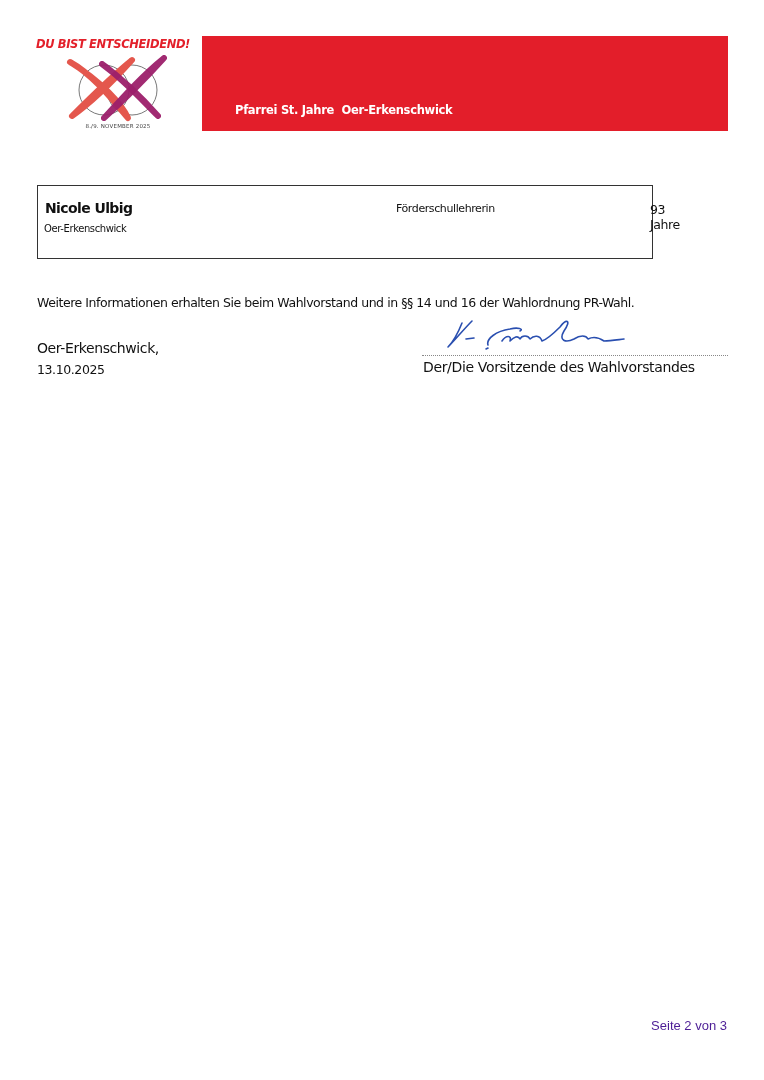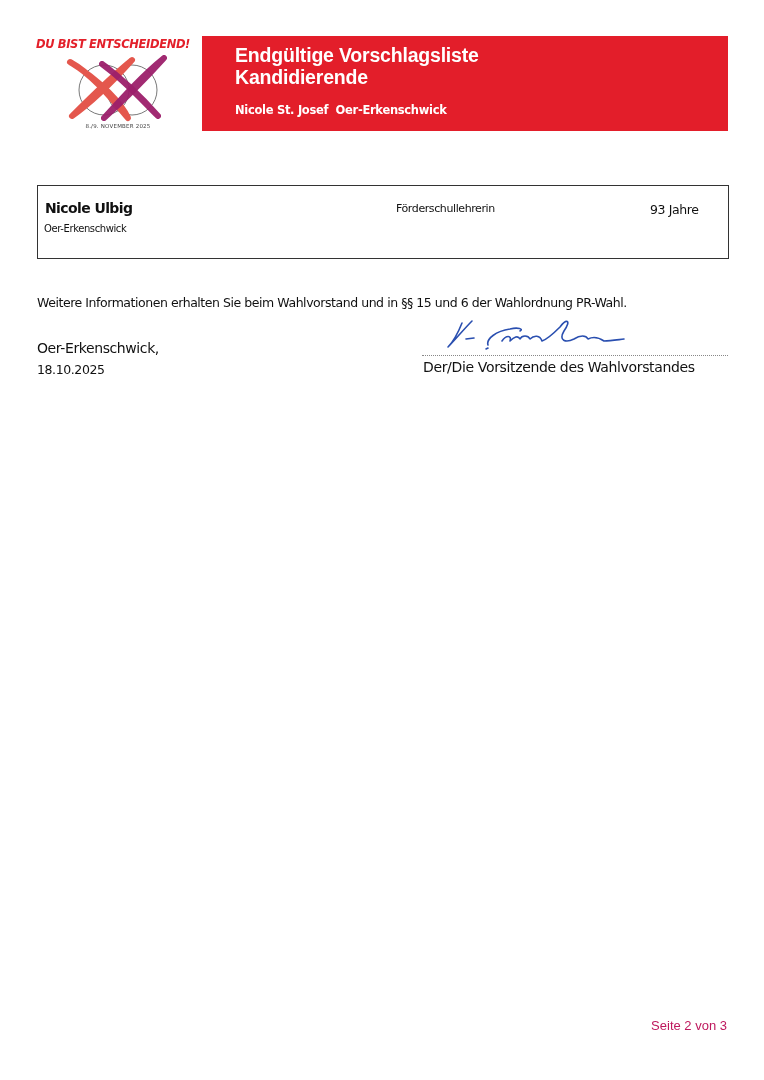--- a/index.html
+++ b/index.html
@@ -28,21 +28,21 @@
       font-family: "Liberation Sans", sans-serif; font-weight: bold; font-size: 19.5px; line-height: 22px;
       letter-spacing: -0.2px;
     }
     .banner-sub {
       position: absolute; left: 33px; top: 67px;
       font-family: "DejaVu Sans", sans-serif; font-weight: bold; font-size: 11.5px; letter-spacing: -0.3px;
       white-space: pre;
     }
 
     .candidate-box {
-      position: absolute; left: 37px; top: 185px; width: 692px; height: 74px;
+      position: absolute; left: 37px; top: 185px; width: 616px; height: 74px;
       border: 1px solid #333;
     }
     .cand-name {
       position: absolute; left: 7px; top: 14px;
       font-family: "DejaVu Sans", sans-serif; font-weight: bold; font-size: 14px; letter-spacing: -0.6px;
     }
     .cand-city {
       position: absolute; left: 6px; top: 37px;
       font-family: "DejaVu Sans", sans-serif; font-size: 10px; letter-spacing: -0.4px;
     }
@@ -72,58 +72,54 @@
       position: absolute; left: 422px; top: 355px; width: 306px; height: 0;
       border-top: 1px dotted #888;
     }
     .sig-label {
       position: absolute; left: 423px; top: 359px;
       font-family: "DejaVu Sans", sans-serif; font-size: 14px; letter-spacing: -0.35px; white-space: nowrap;
     }
 
     .page-num {
       position: absolute; right: 37px; top: 1018px;
-      font-family: "Liberation Sans", sans-serif; font-size: 13px; color: #be185d;
+      font-family: "Liberation Sans", sans-serif; font-size: 13px; color: #4c1d95;
     }
   </style>
 </head>
 <body>
 
 <div class="logo">
   <div class="logo-slogan">DU BIST ENTSCHEIDEND!</div>
   <svg class="logo-graphic" viewBox="0 0 110 70">
     <circle cx="42" cy="36" r="25" fill="none" stroke="#555" stroke-width="0.8"></circle>
     <circle cx="70" cy="36" r="25" fill="none" stroke="#555" stroke-width="0.8"></circle>
     <path d="M8 8 C 30 20, 50 45, 66 64 C 60 50, 40 28, 8 8 Z" fill="#e4574d" stroke="#e4574d" stroke-width="6" stroke-linejoin="round"></path>
     <path d="M70 6 C 50 22, 30 42, 10 62 C 30 48, 52 26, 70 6 Z" fill="#e4574d" stroke="#e4574d" stroke-width="6" stroke-linejoin="round"></path>
     <path d="M40 10 C 60 24, 78 44, 96 62 C 80 44, 62 26, 40 10 Z" fill="#9c1f6b" stroke="#9c1f6b" stroke-width="6" stroke-linejoin="round" opacity="0.95"></path>
     <path d="M102 4 C 82 20, 62 42, 42 64 C 62 46, 84 24, 102 4 Z" fill="#9c1f6b" stroke="#9c1f6b" stroke-width="6" stroke-linejoin="round" opacity="0.95"></path>
   </svg>
   <div class="logo-date">8./9. NOVEMBER 2025</div>
 </div>
 
 <div class="banner">
-  <div class="banner-title">
-    <div>Endgültige Vorschlagsliste</div>
-    <div>Kandidierende</div>
-  </div>
-  <div class="banner-sub">Nicole St. Josef  Oer-Erkenschwick</div>
+  <div class="banner-sub">Pfarrei St. Jahre  Oer-Erkenschwick</div>
 </div>
 
 <div class="candidate-box">
   <div class="cand-name">Nicole Ulbig</div>
   <div class="cand-city">Oer-Erkenschwick</div>
   <div class="cand-job">Förderschullehrerin</div>
   <div class="cand-age">93 Jahre</div>
 </div>
 
-<div class="info-text">Weitere Informationen erhalten Sie beim Wahlvorstand und in §§ 15 und 6 der Wahlordnung PR-Wahl.</div>
+<div class="info-text">Weitere Informationen erhalten Sie beim Wahlvorstand und in §§ 14 und 16 der Wahlordnung PR-Wahl.</div>
 
 <div class="place">Oer-Erkenschwick,</div>
-<div class="date">18.10.2025</div>
+<div class="date">13.10.2025</div>
 
 <svg class="signature" viewBox="0 0 200 42">
   <g fill="none" stroke="#2a4fb0" stroke-width="1.6" stroke-linecap="round" stroke-linejoin="round">
     <path d="M22 10 C 18 20, 12 30, 8 34 C 14 28, 24 16, 32 8"></path>
     <path d="M26 26 L 34 25"></path>
     <path d="M48 32 C 46 26, 56 18, 70 16 C 78 14, 84 16, 80 18"></path>
     <path d="M46 36 L 48 35"></path>
     <path d="M62 28 C 66 22, 72 22, 70 28 C 74 24, 78 22, 80 26 C 82 22, 88 22, 90 26 C 94 22, 100 22, 102 28 C 108 26, 114 20, 120 14 C 126 6, 132 6, 124 18 C 118 28, 126 30, 134 26 C 140 22, 146 22, 148 26 C 152 24, 158 24, 164 28 C 170 28, 176 27, 184 26"></path>
   </g>
 </svg>

